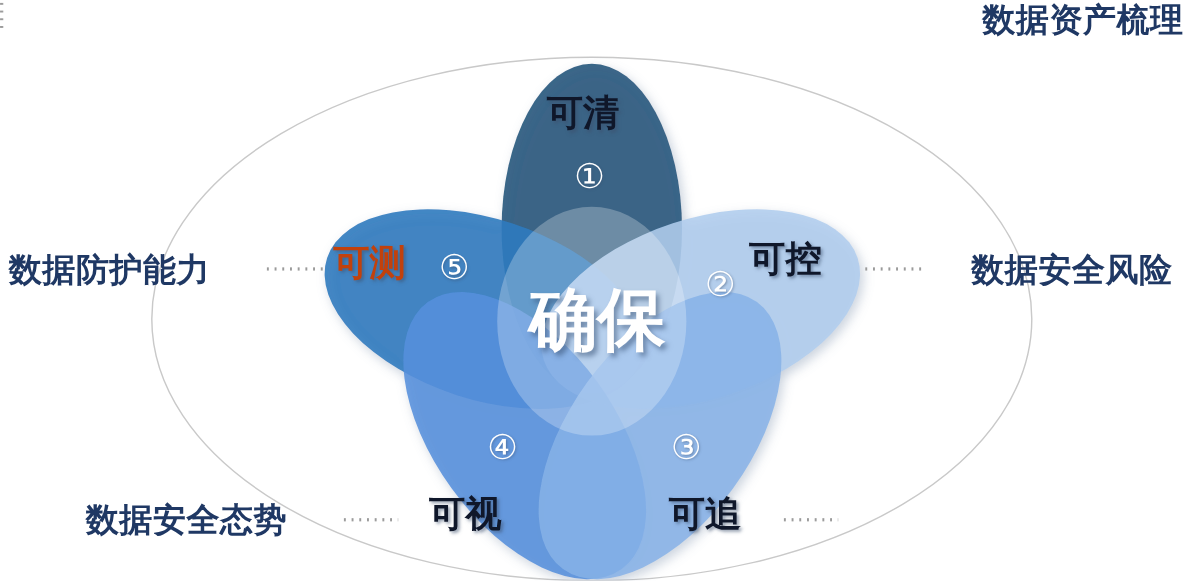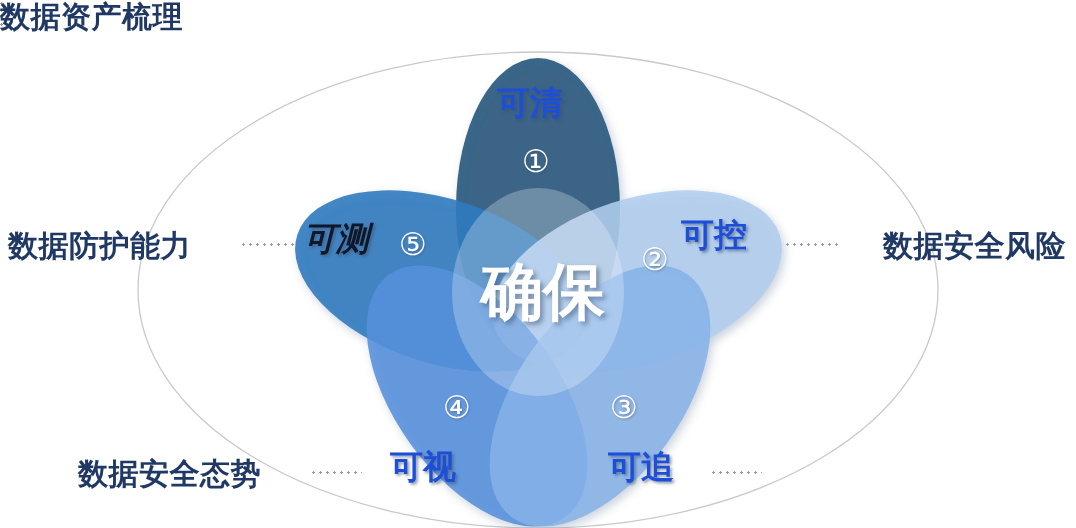--- a/index.html
+++ b/index.html
@@ -32,21 +32,21 @@
   
   .callout {
     position: absolute;
     color: #1f3864;
     font-weight: bold;
     font-size: 30px;
     letter-spacing: 0.5px;
     white-space: nowrap;
     line-height: 1;
   }
-  .callout-top    { left: 0; right: 0; top: 4px; text-align: left; font-family: Liberation Mono, monospace; }
+  .callout-top    { left: 0; right: 0; top: 4px; text-align: right; }
   .callout-left   { left: 8px;  top: 231px; }
   .callout-right  { right: 10px; top: 231px; }
   .callout-bl     { left: 78px; top: 459px; }
   .callout-br     { right: 12px; top: 459px; }
 
   
   .dots {
     position: absolute;
     height: 3px;
     background-image: radial-gradient(circle, #9a9a9a 1.2px, rgba(0,0,0,0) 1.3px);
@@ -61,24 +61,24 @@
   .dots-bl    { left: 310px; top: 471px; width: 52px; }
   .dots-br    { left: 710px; top: 471px; width: 52px; }
 
   
   .petal-label {
     position: absolute;
     font-weight: bold;
     font-size: 33px;
     line-height: 1;
     white-space: nowrap;
-    color: #1d4ed8;
+    color: #0f172a;
     text-shadow: 2px 2px 3px rgba(60,80,110,0.55);
   }
-  .petal-label.cream { color: #0f172a; font-style: italic; }
+  .petal-label.cream { color: #c2410c; }
 
   .petal-num {
     position: absolute;
     font-size: 31px;
     line-height: 1;
     color: #ffffff;
     text-shadow: 1px 1px 2px rgba(60,80,110,0.45);
     font-family: "DejaVu Sans", sans-serif;
   }
 

